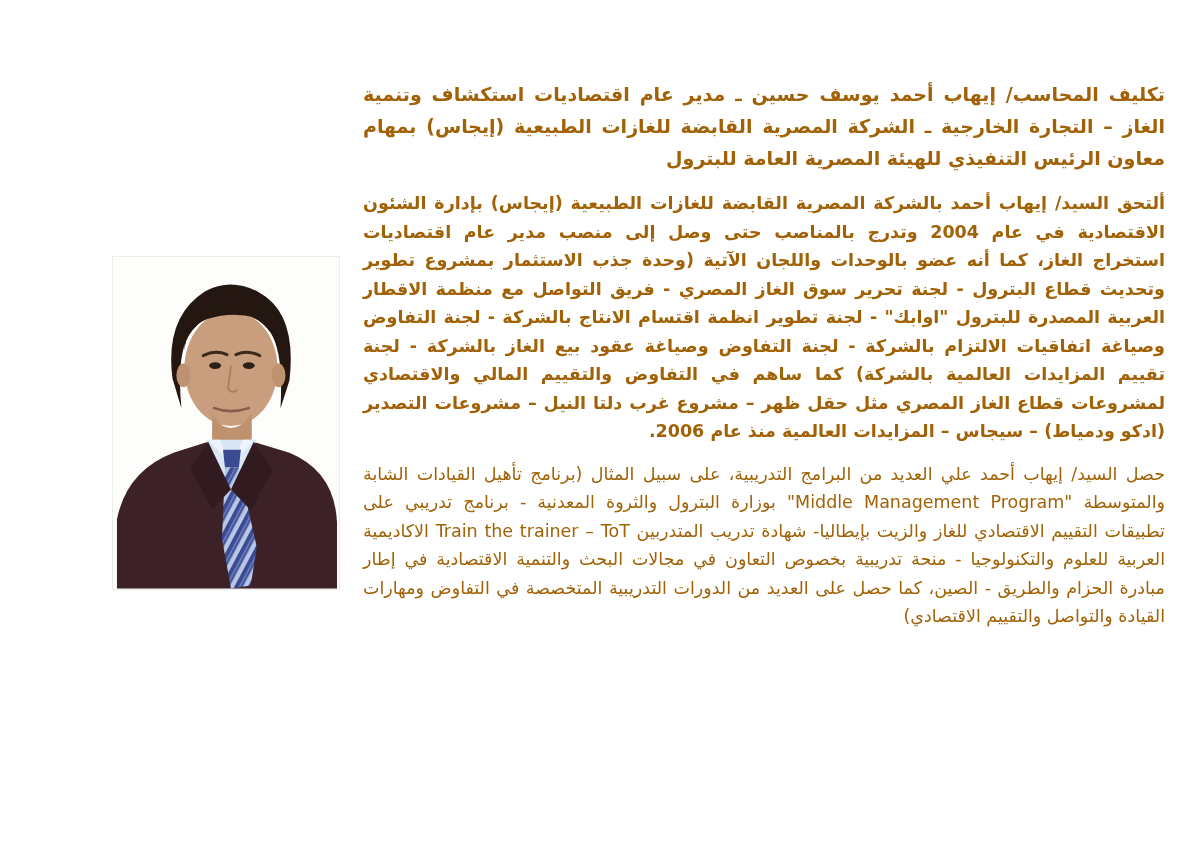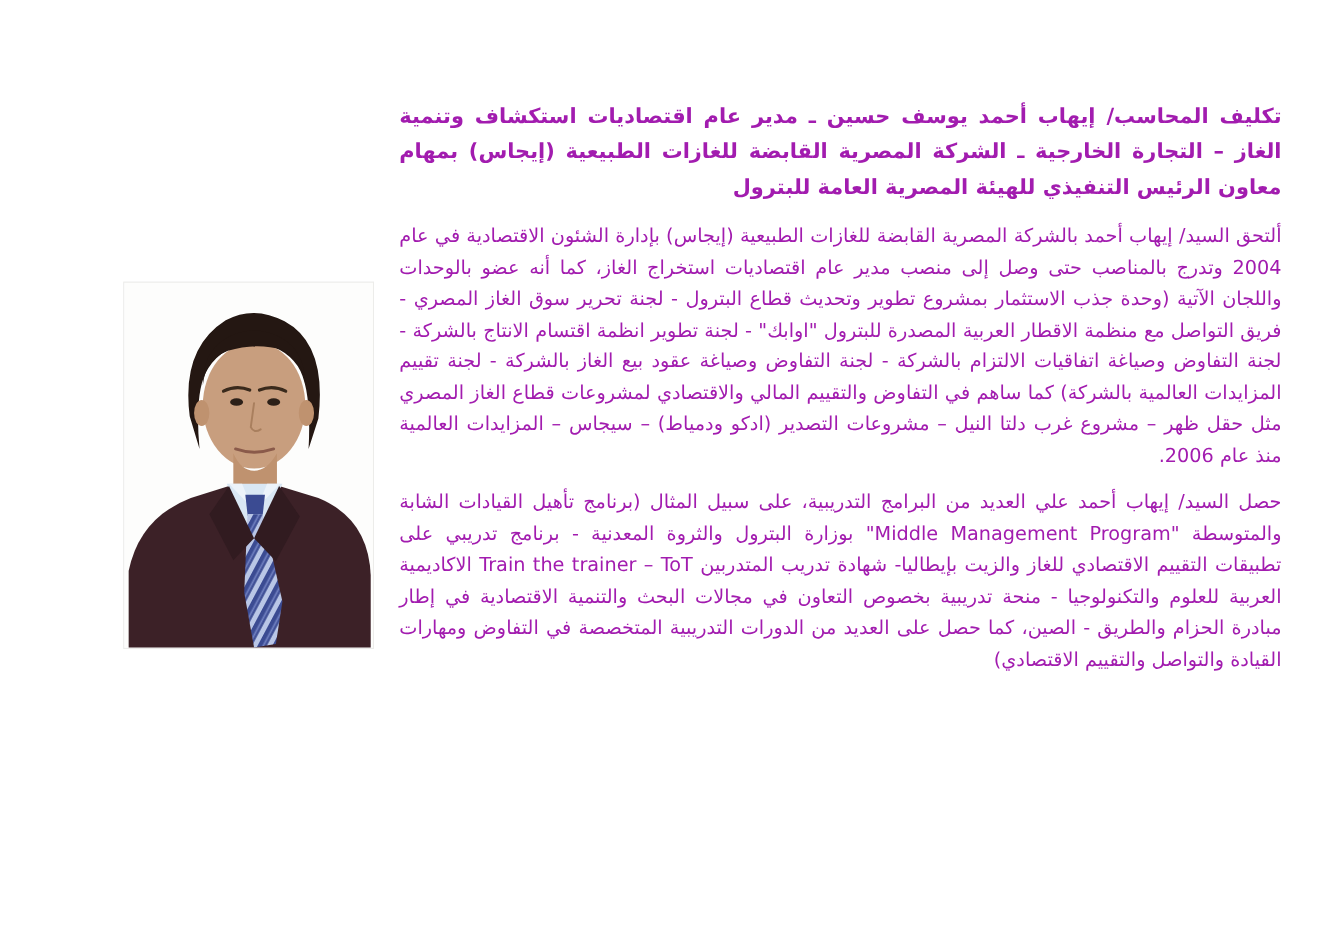--- a/index.html
+++ b/index.html
@@ -29,44 +29,45 @@
     box-sizing: border-box;
     background: #fdfdfc;
   }
   .photo-frame svg {
     display: block;
     width: 100%;
     height: 100%;
   }
   .text-column {
     position: absolute;
-    top: 90px;
+    top: 78px;
     left: 363px;
     width: 802px;
     direction: rtl;
-    color: #a21caf;
+    color: #a16207;
   }
   .title-paragraph {
     margin: 0 0 15px 0;
     font-size: 19px;
     font-weight: bold;
     line-height: 32px;
     text-align: justify;
     text-align-last: right;
   }
   .body-paragraph {
     margin: 0 0 14px 0;
     font-size: 17.5px;
     font-weight: 400;
     line-height: 28.5px;
     text-align: justify;
     text-align-last: right;
   }
   .body-paragraph.gap-before {
     margin-top: 0;
+    font-weight: bold;
   }
 </style>
 </head>
 <body>
 
 <div class="page">
 
   <div class="photo-frame">
     <svg viewBox="0 0 228 334" xmlns="http://www.w3.org/2000/svg">
       <defs>

